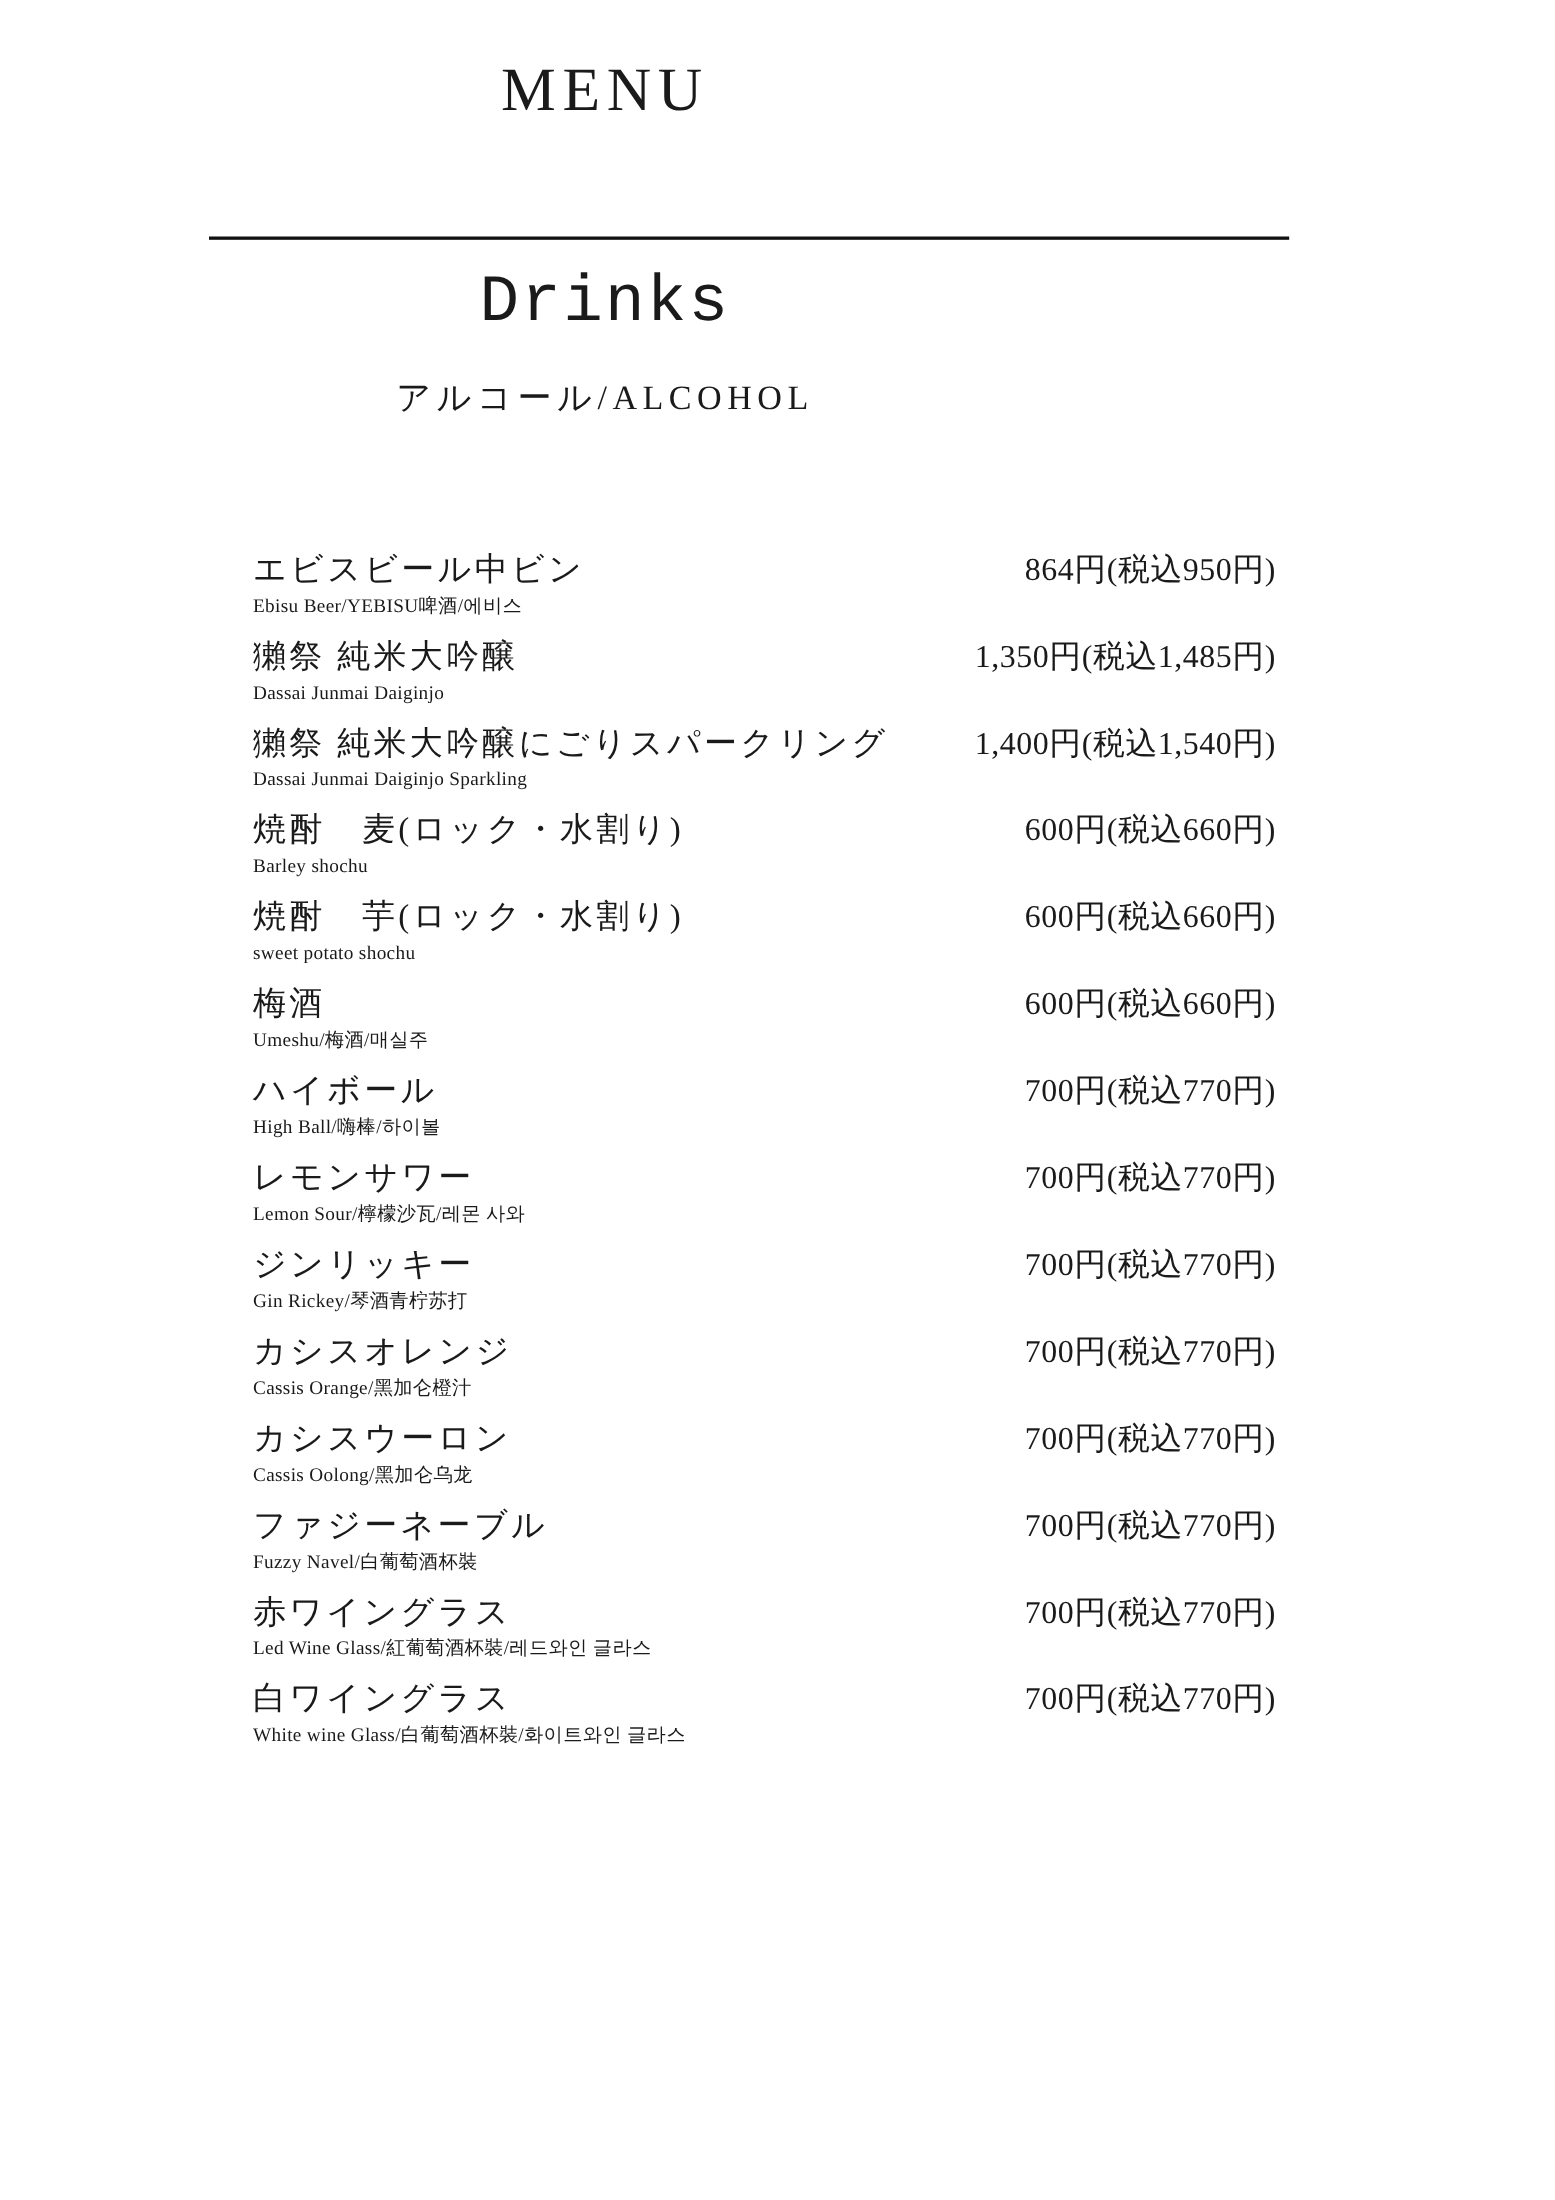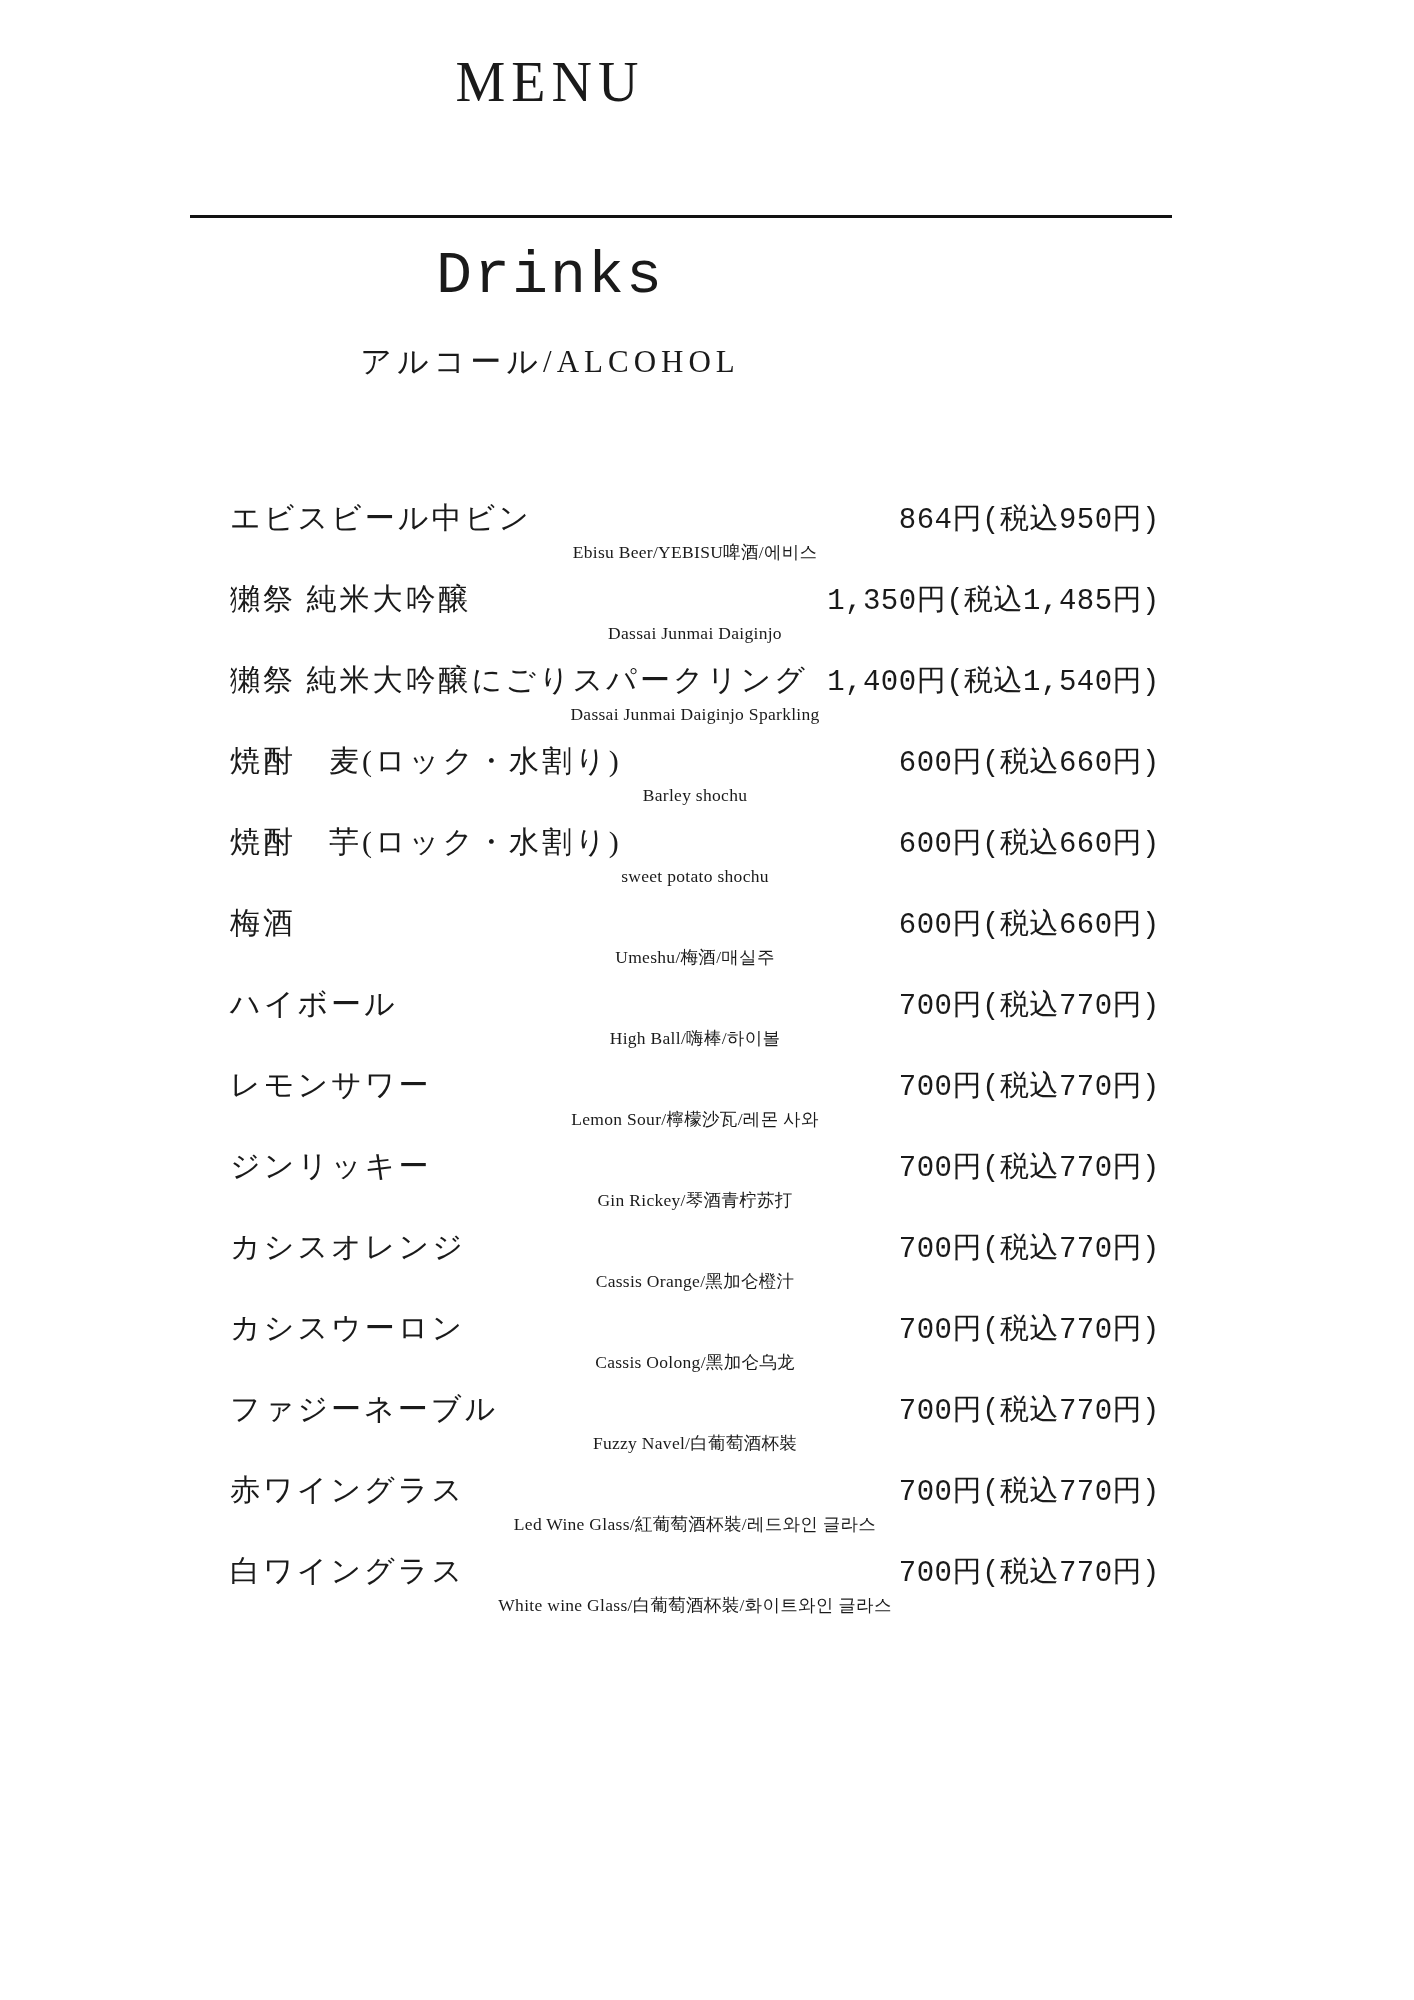--- a/index.html
+++ b/index.html
@@ -49,42 +49,40 @@
     font-size: 31px;
     line-height: 1.2;
     letter-spacing: 5px;
     font-weight: 400;
   }
   .menu-list {
     position: absolute;
     left: 230px;
     top: 499px;
     width: 930px;
-    text-align: center;
   }
   .menu-item {
     margin-bottom: 17px;
   }
   .item-top {
     display: flex;
     justify-content: space-between;
     align-items: baseline;
   }
   .item-name {
     font-size: 30px;
     line-height: 37px;
     letter-spacing: 3px;
     white-space: nowrap;
   }
   .item-price {
     font-size: 29px;
     line-height: 37px;
     letter-spacing: 0.5px;
     white-space: nowrap;
-    font-family: Liberation Mono, monospace;
   }
   .item-desc {
     font-family: Liberation Serif, serif;
     font-size: 17.5px;
     line-height: 22px;
     letter-spacing: 0.3px;
     margin-left: 0;
     margin-top: 2px;
     white-space: nowrap;
   }

